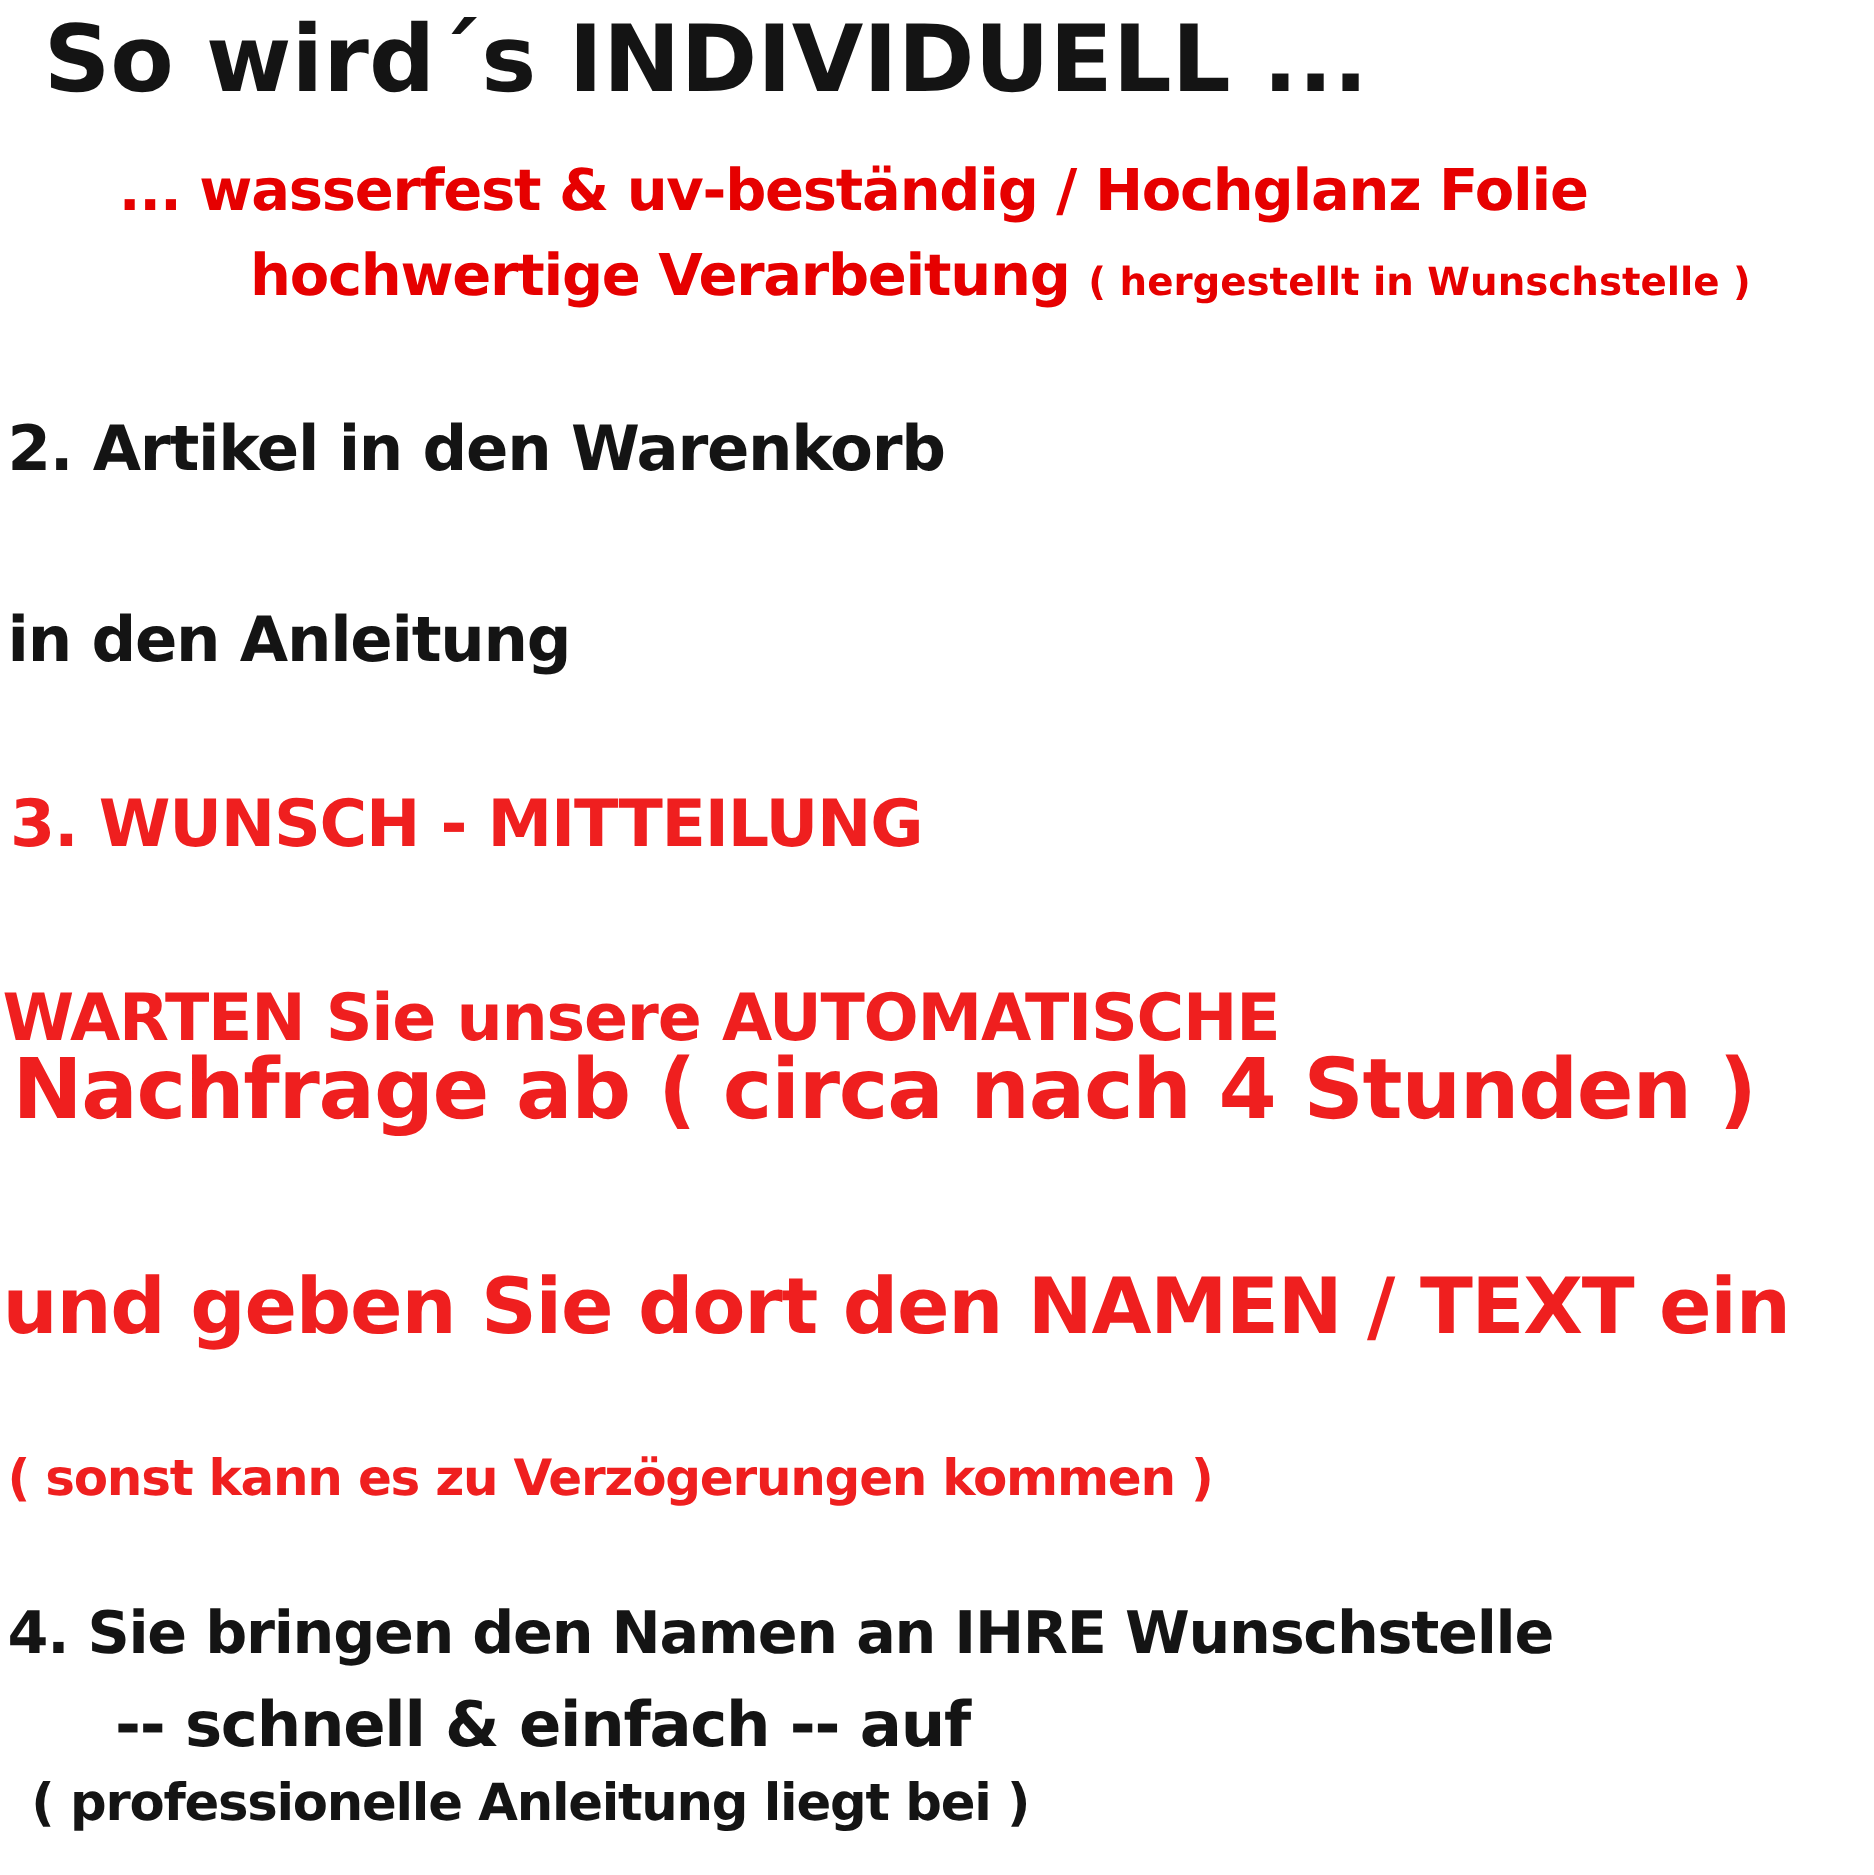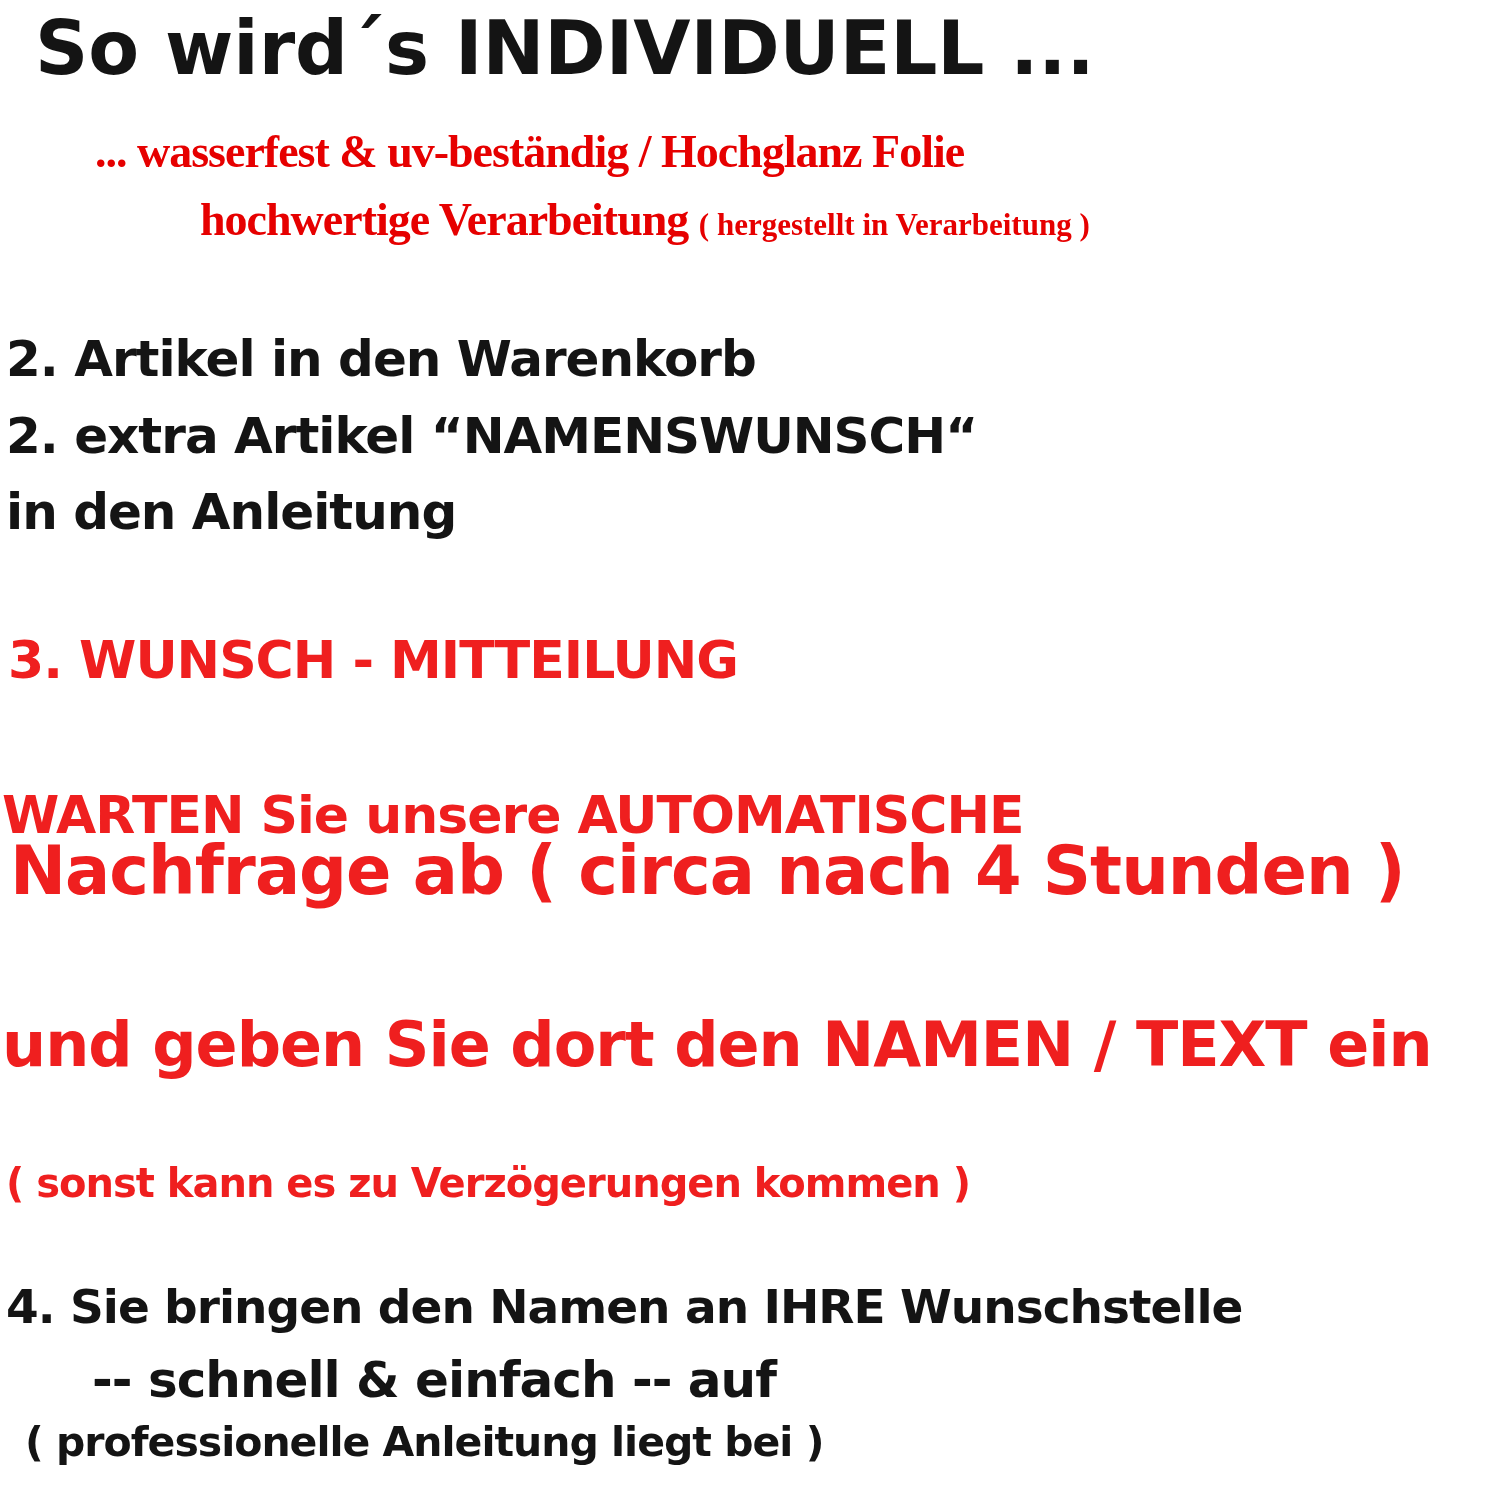--- a/index.html
+++ b/index.html
@@ -15,21 +15,21 @@
     overflow: hidden;
   }
   .line {
     position: absolute;
     white-space: nowrap;
     font-weight: bold;
     letter-spacing: -1px;
     line-height: 1.05;
   }
   .black { color: var(--black, #141414); }
-  .red   { color: var(--red, #e60000); font-family: Liberation Serif, serif; }
+  .red   { color: var(--red, #e60000); }
   .red-light { color: var(--red-light, #f02020); }
 
   .title        { top: 10px;   left: 35px;  font-size: 74px; letter-spacing: 0px; }
   .feat1        { top: 128px;  left: 95px;  font-size: 46px; }
   .feat2        { top: 196px;  left: 200px; font-size: 46px; }
   .feat2-note   { font-size: 31px; letter-spacing: 0px; }
 
   .step1        { top: 333px;  left: 6px;   font-size: 50px; }
   .step2        { top: 410px;  left: 6px;   font-size: 50px; }
   .step2cont    { top: 486px;  left: 6px;   font-size: 50px; }
@@ -47,26 +47,25 @@
 </head>
 <body>
 
 <div class="canvas">
 
   <div class="line black title">So wird´s INDIVIDUELL ...</div>
 
   <div class="line red feat1">... wasserfest &amp; uv-beständig / Hochglanz Folie</div>
 
   <div class="line red feat2">
-    <span>hochwertige Verarbeitung </span><span class="feat2-note">( hergestellt in Verarbeitung )</span>
+    <span>hochwertige Verarbeitung </span><span class="feat2-note">( hergestellt in Wunschstelle )</span>
   </div>
 
   <div class="line black step1">2. Artikel in den Warenkorb</div>
 
-  <div class="line black step2">2. extra Artikel “NAMENSWUNSCH“</div>
 
   <div class="line black step2cont">in den Anleitung</div>
 
   <div class="line red-light step3">3. WUNSCH - MITTEILUNG</div>
 
   <div class="line red-light wait1">WARTEN Sie unsere AUTOMATISCHE</div>
 
   <div class="line red-light wait2">Nachfrage ab ( circa nach 4 Stunden )</div>
 
   <div class="line red-light enter-name">und geben Sie dort den NAMEN / TEXT ein</div>

